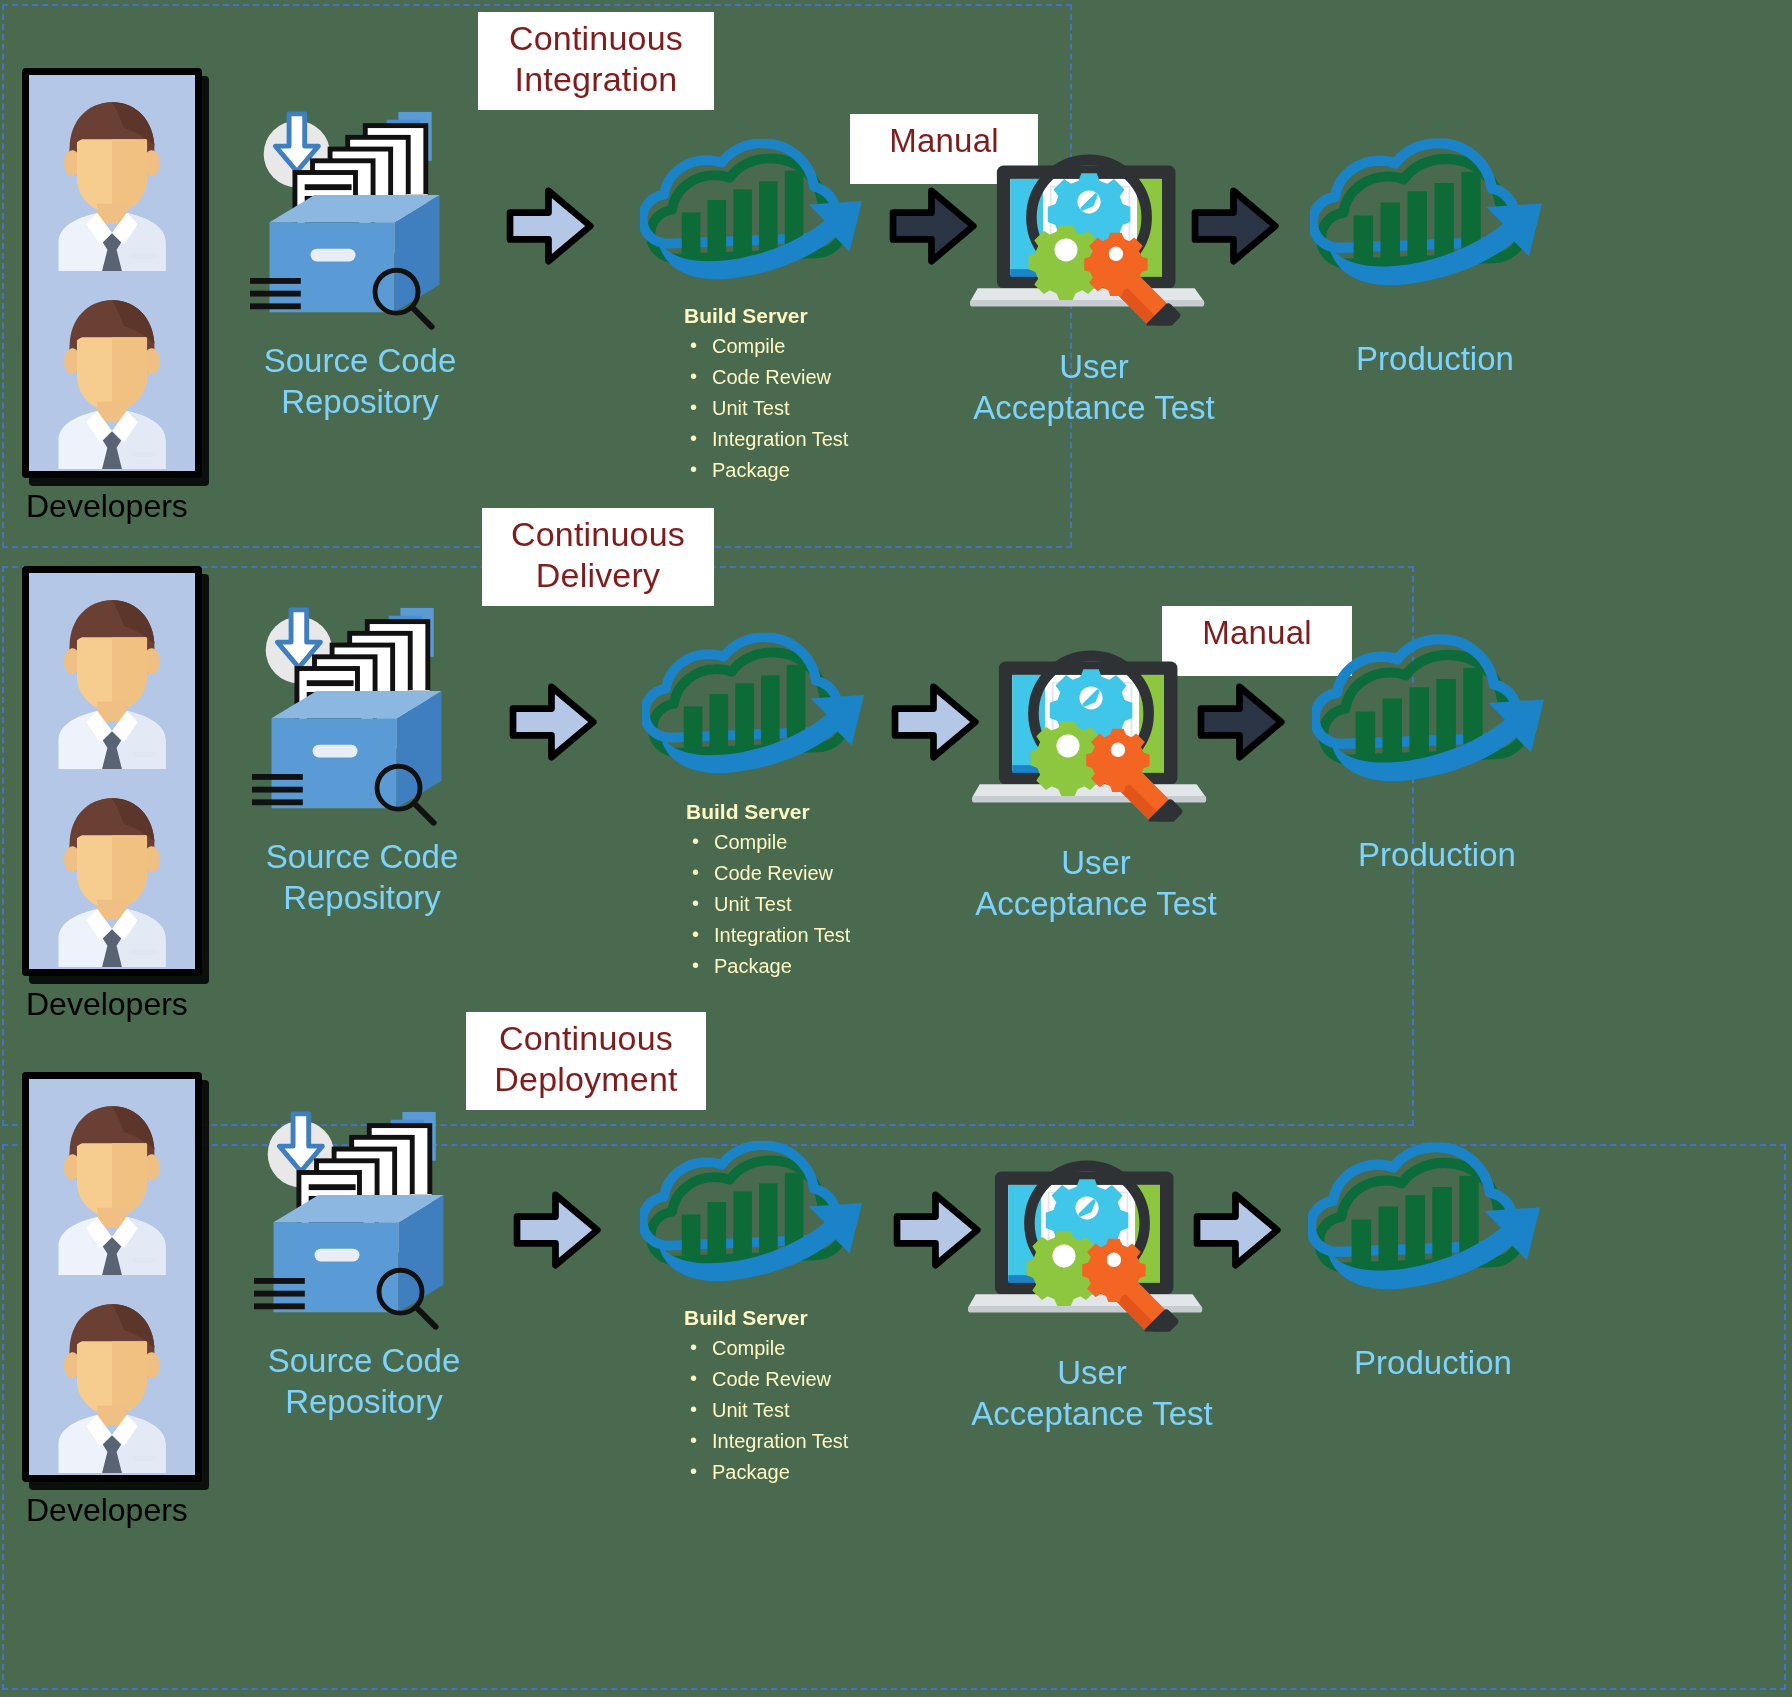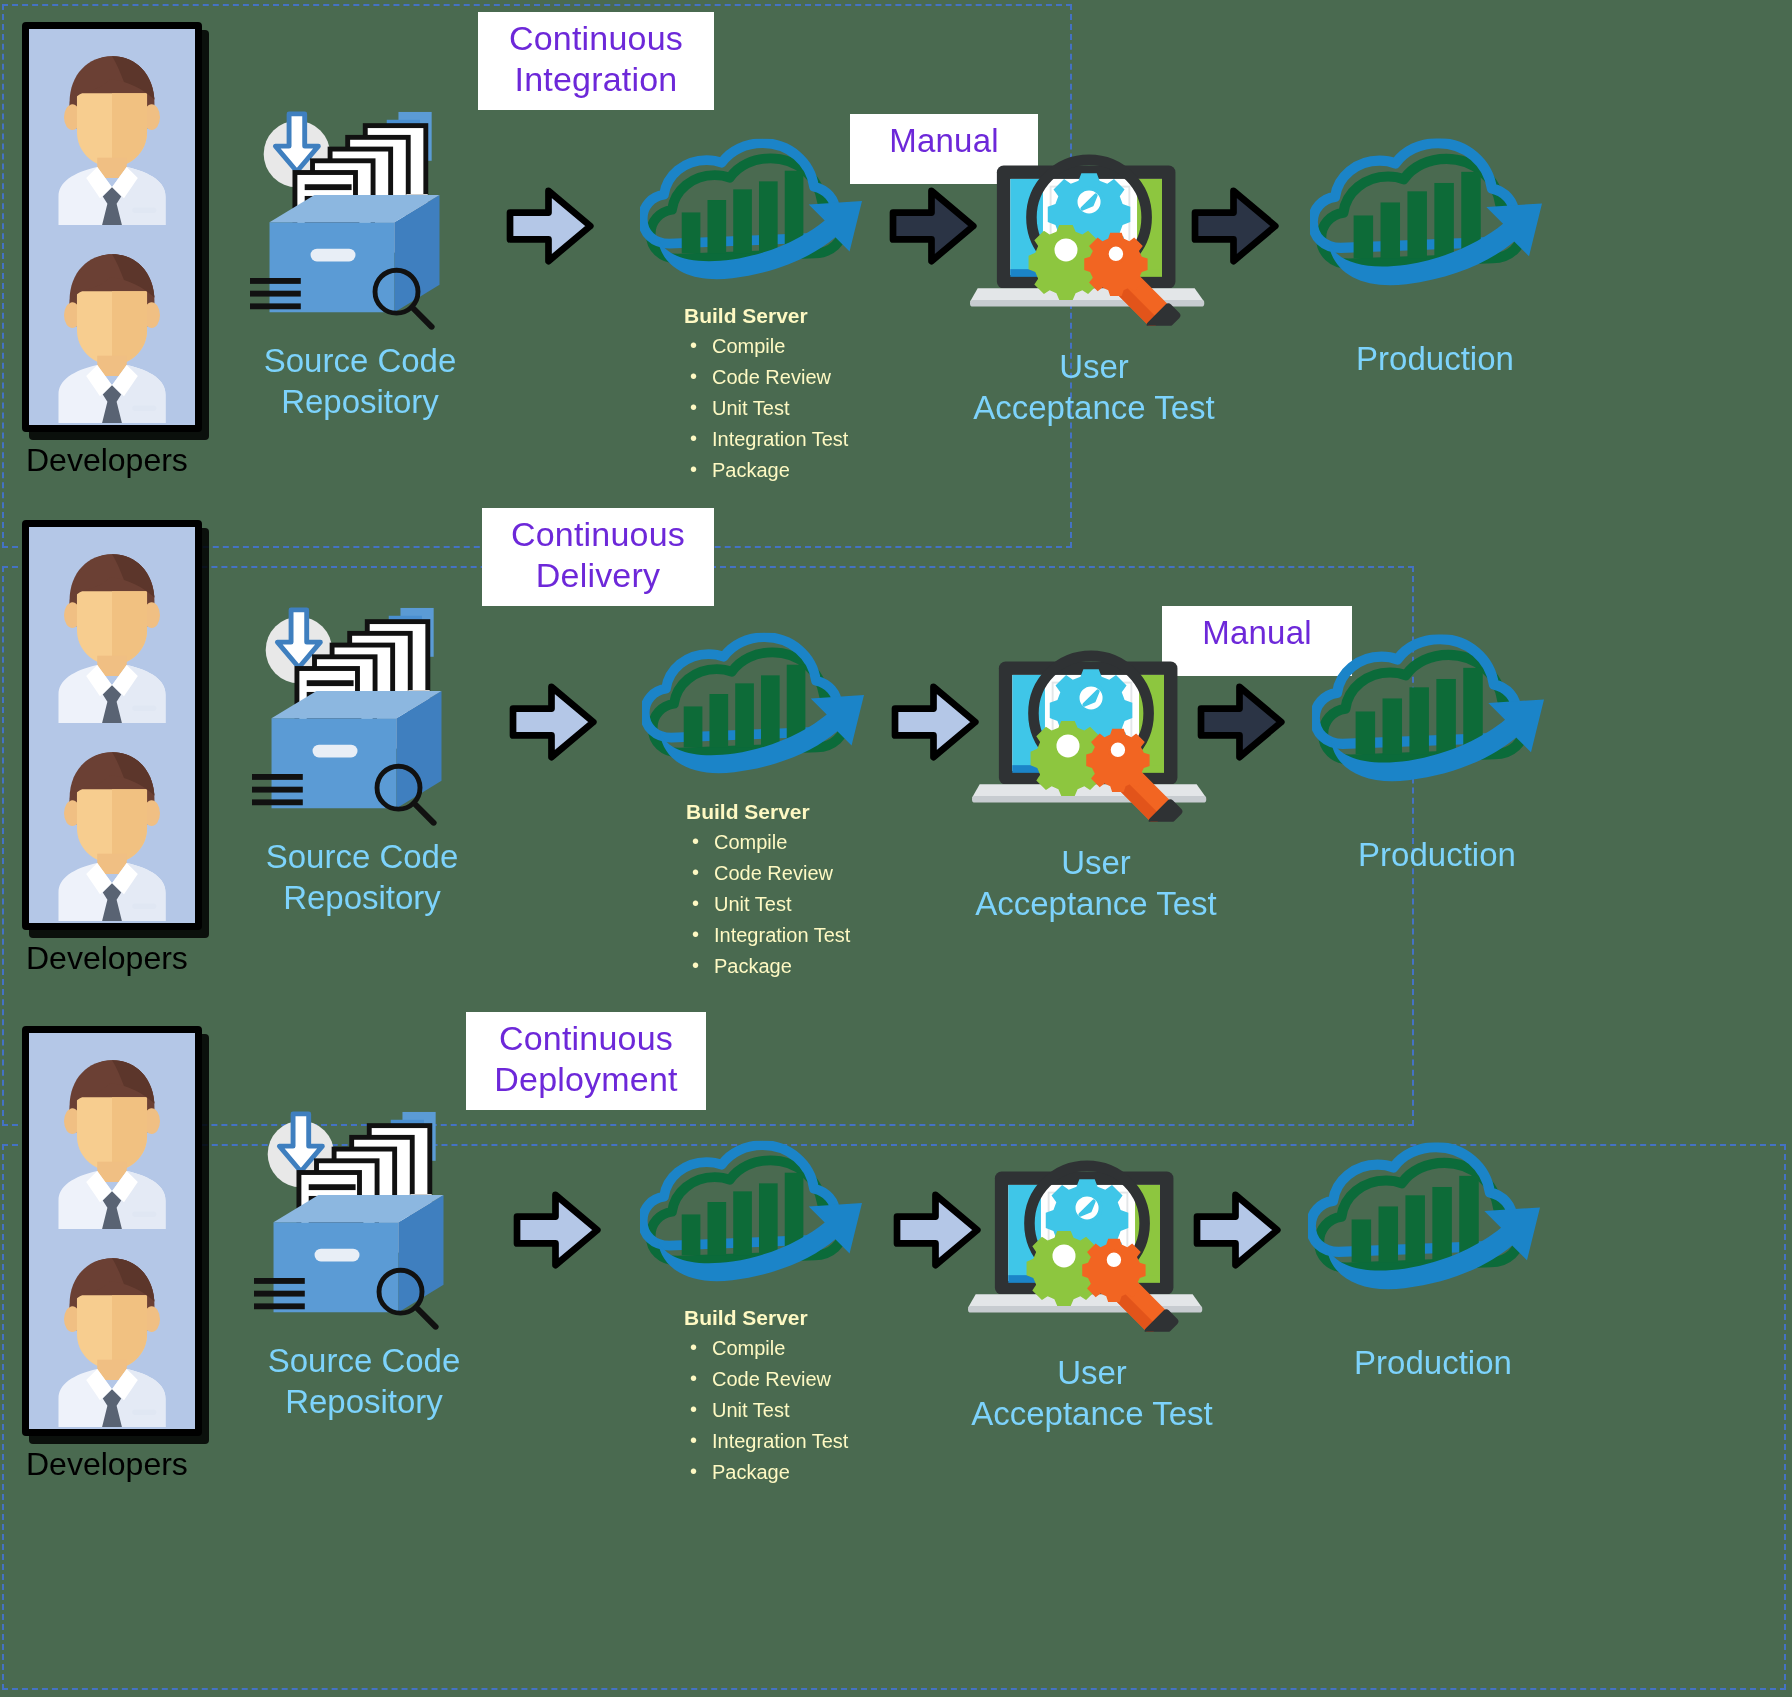--- a/index.html
+++ b/index.html
@@ -23,30 +23,30 @@
   .row3box{left:2px;  top:1144px; width:1784px; height:546px;}
 
   
   .row{position:absolute;left:0;width:1792px;}
   .r1{top:0;}
   .r2{top:562px;}
   .r3{top:1140px;}
 
   
   .chip{
-    position:absolute;background:#ffffff;color:#6d28d9;
+    position:absolute;background:#ffffff;color:#7f1d1d;
     font-size:34px;line-height:41px;text-align:center;
     padding:6px 14px 10px 14px;
     white-space:pre-line;
     letter-spacing:.2px;
   }
   .chip.small{font-size:33px;line-height:38px;padding:8px 20px 24px 20px;}
 
   
-  .devs{position:absolute;width:200px;}
+  .devs{position:absolute;width:200px;margin-top:46px;}
   .dev-card{
     width:180px;height:410px;background:#b4c7e7;
     border:7px solid #000;border-radius:4px;
     box-shadow:7px 8px 0 rgba(0,0,0,.85);
     position:relative;overflow:hidden;box-sizing:border-box;
   }
   .avatar{position:relative;width:100%;height:50%;overflow:hidden;}
   .avatar + .avatar{border-top:0;}
   .caption{
     font-size:32px;color:#000;margin-top:10px;

